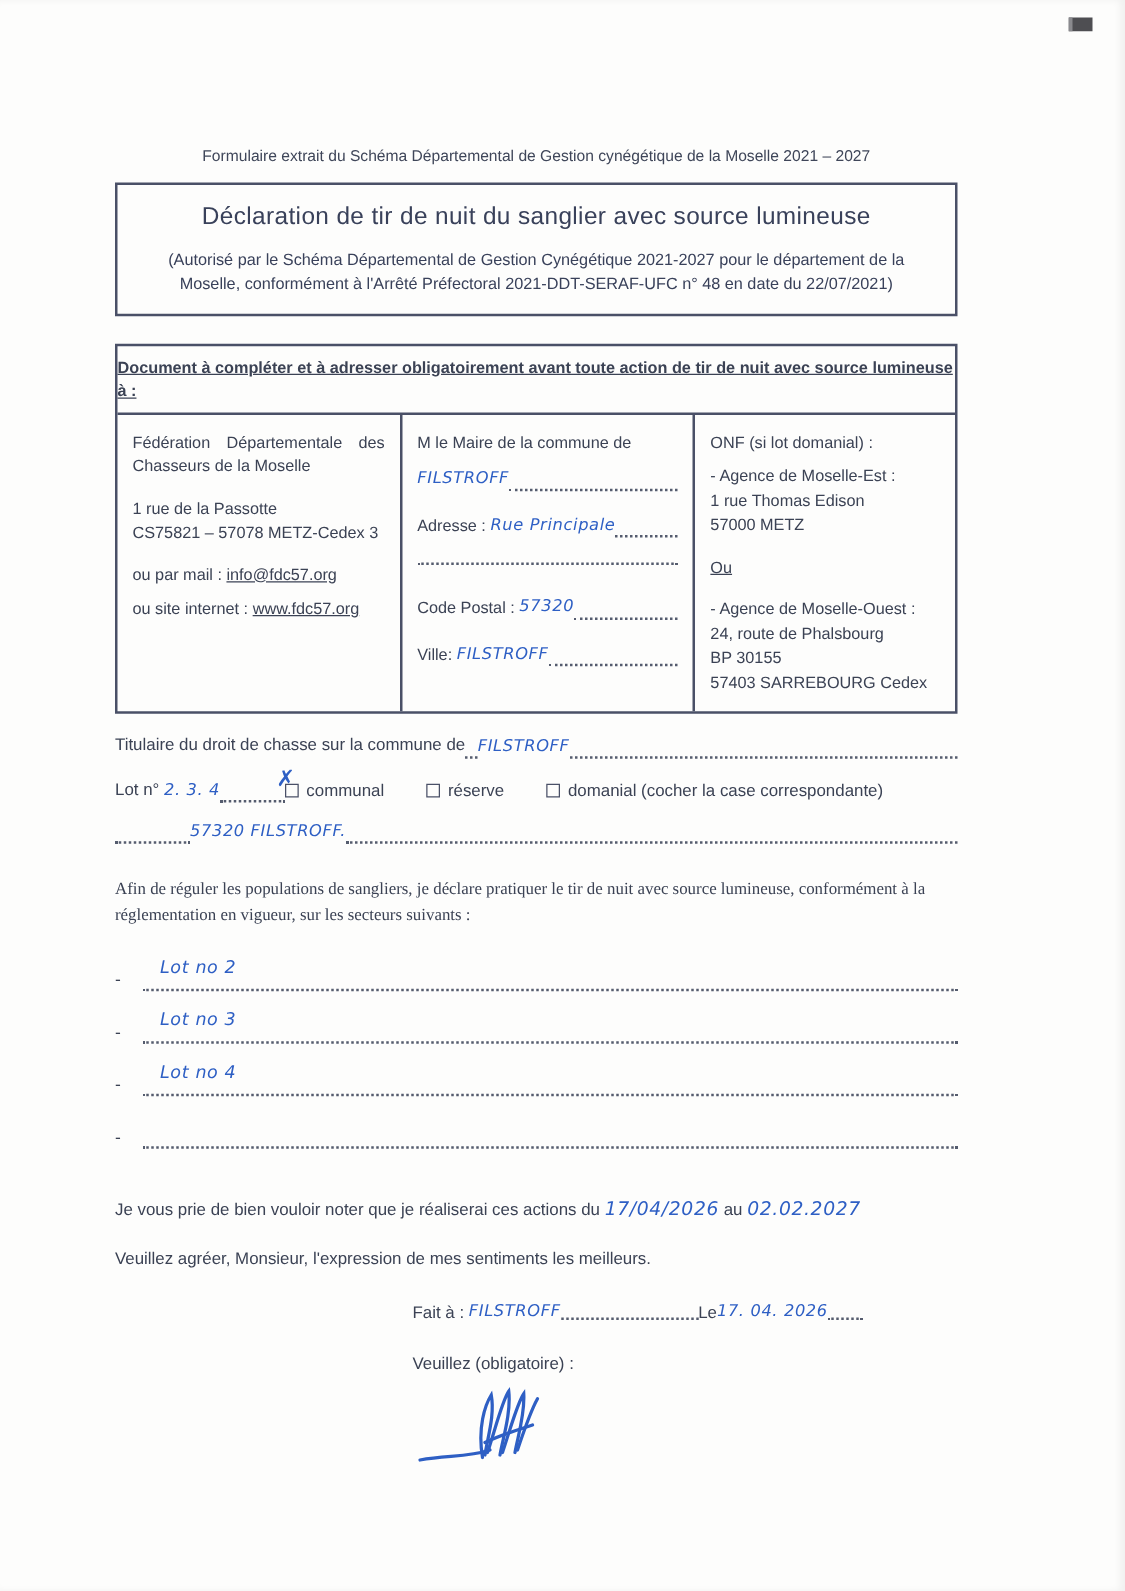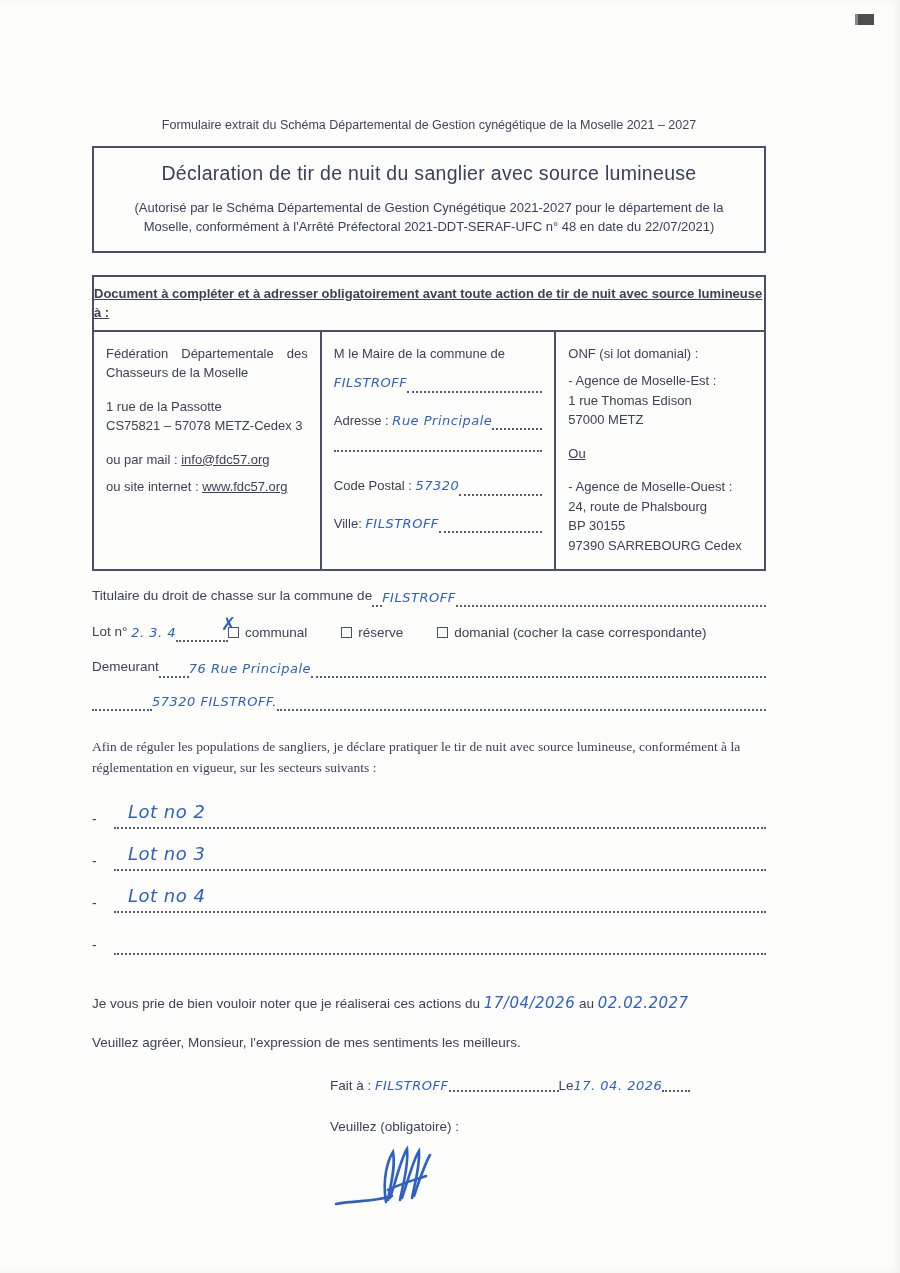--- a/index.html
+++ b/index.html
@@ -56,21 +56,21 @@
     position:absolute;left:-7px;top:-12px;color:#2e5fc4;
     font-family:"DejaVu Sans", sans-serif;font-style:italic;font-size:18px;font-weight:bold;
   }
   .cbgroup{display:inline-flex;align-items:center;gap:0;}
   .cbitem{white-space:nowrap;font-size:13.5px;}
   .para{font-size:13.5px;line-height:1.55;margin-top:26px;font-family:Liberation Serif, serif;}
   .secteurs{margin-top:22px;}
   .secteur-row{display:flex;align-items:flex-end;margin-top:14px;}
   .secteur-row .bullet{width:22px;font-size:14px;padding-bottom:2px;color:#3b4254;}
   .secteur-line{flex:1;border-bottom:2px dotted #555c6e;height:26px;padding-left:14px;}
-  .secteur-line .hand{font-size:18px;}
+  .secteur-line .hand{font-size:14px;}
   .period{font-size:13.5px;margin-top:36px;line-height:1.6;}
   .closing{font-size:13.5px;margin-top:20px;}
   .fait{display:flex;align-items:flex-start;font-size:13.5px;margin-top:28px;margin-left:238px;}
   .siglabel{font-size:13.5px;margin-top:26px;margin-left:238px;}
   .sig{margin-left:238px;margin-top:6px;}
   .artifact{
     position:absolute;top:14px;right:26px;width:16px;height:11px;
     background:#4e4e52;border-left:3px solid #8a8a8e;
   }
 </style>
@@ -144,21 +144,21 @@
           <div class="sp-s"></div>
           <div>- Agence de Moselle-Est :</div>
           <div>1 rue Thomas Edison</div>
           <div>57000 METZ</div>
           <div class="sp"></div>
           <div class="linklike">Ou</div>
           <div class="sp"></div>
           <div>- Agence de Moselle-Ouest :</div>
           <div>24, route de Phalsbourg</div>
           <div>BP 30155</div>
-          <div>97390 SARREBOURG Cedex</div>
+          <div>57403 SARREBOURG Cedex</div>
         </div>
 
       </div>
     </div>
 
 
     <div class="frow">
       <span class="lbl">Titulaire du droit de chasse sur la commune de</span>
       <span class="dots" style="width:10px;"></span>
       <span class="hand">FILSTROFF</span>
@@ -177,26 +177,20 @@
         <span class="cbitem">
           <span class="cb"></span><span>réserve</span>
         </span>
         <span style="width:34px;display:inline-block;"></span>
         <span class="cbitem">
           <span class="cb"></span><span>domanial (cocher la case correspondante)</span>
         </span>
       </span>
     </div>
 
-    <div class="frow">
-      <span class="lbl">Demeurant</span>
-      <span class="dots" style="width:30px;"></span>
-      <span class="hand">76 Rue Principale</span>
-      <span class="dots fill"></span>
-    </div>
 
     <div class="frow">
       <span class="dots" style="width:60px;"></span>
       <span class="hand">57320 FILSTROFF.</span>
       <span class="dots fill"></span>
     </div>
 
     <div class="para">Afin de réguler les populations de sangliers, je déclare pratiquer le tir de nuit avec source lumineuse, conformément à la réglementation en vigueur, sur les secteurs suivants :</div>
 
     <div class="secteurs">

